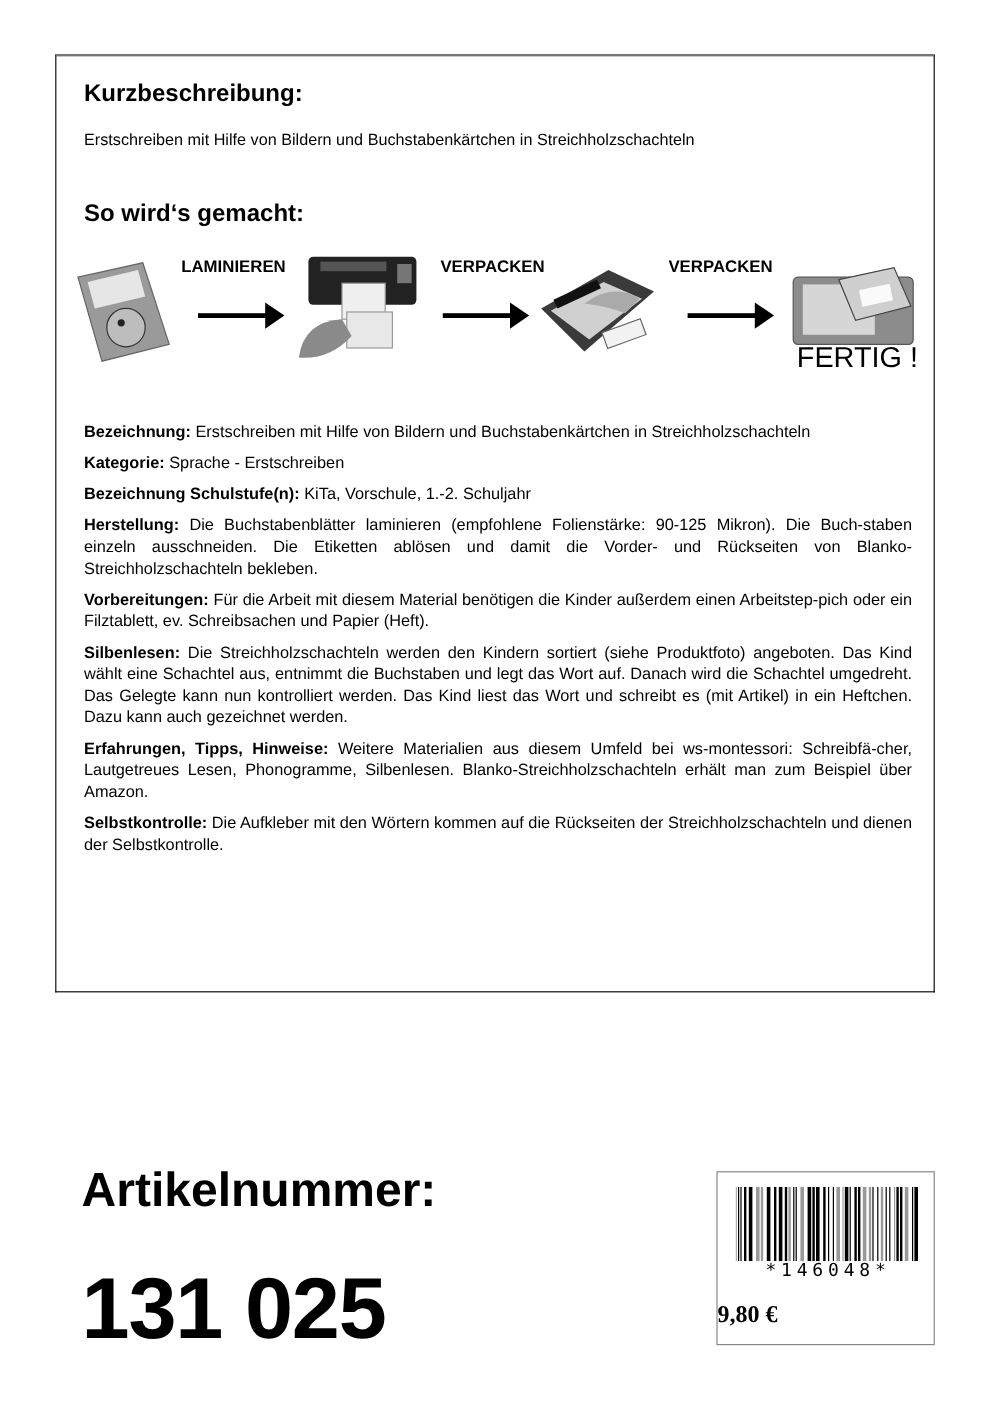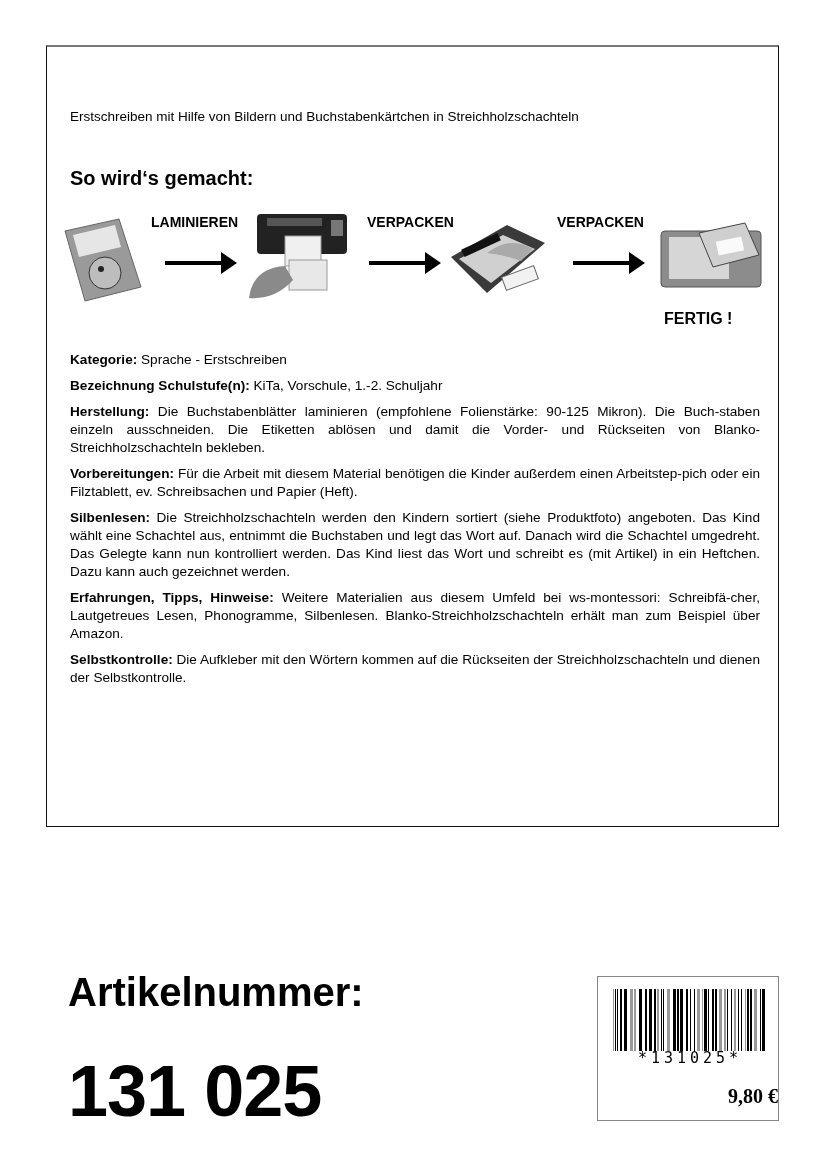--- a/index.html
+++ b/index.html
@@ -8,37 +8,38 @@
     .box { position: absolute; left: 46px; top: 45px; width: 733px; height: 782px;
            border: 1px solid #111; border-top: 2px solid #777; box-sizing: border-box; }
     .h2 { position: absolute; left: 23px; font-weight: bold; font-size: 20px; }
     .lead { position: absolute; left: 23px; top: 62px; font-size: 13.5px; }
     .steps { position: absolute; left: 0; top: 160px; width: 733px; height: 130px; }
     .step-label { position: absolute; font-weight: bold; font-size: 14px; }
     .arrow { position: absolute; height: 4px; background: #000; }
     .arrow::after { content: ""; position: absolute; right: -12px; top: -9px;
                     border-left: 16px solid #000; border-top: 11px solid transparent; border-bottom: 11px solid transparent; }
     .photo { position: absolute; }
-    .fertig { position: absolute; left: 617px; top: 103px; font-weight: bold; font-size: 16px; }
+    .fertig { position: absolute; left: 617px; top: 78px; font-weight: normal; font-size: 24px; }
     .details { position: absolute; left: 23px; top: 304px; width: 690px; font-size: 13.6px; line-height: 18px; }
     .details p { margin: 0 0 8px 0; text-align: justify; }
     .details b { font-weight: bold; }
     .artlabel { position: absolute; left: 68px; top: 970px; font-weight: bold; font-size: 40px; }
     .artnum { position: absolute; left: 68px; top: 1046px; font-weight: bold; font-size: 72px; letter-spacing: -1px; line-height: 90px; }
     .label-box { position: absolute; left: 597px; top: 976px; width: 182px; height: 145px;
                  border: 1px solid #888; box-sizing: border-box; background: #fff; }
     .barcode { position: absolute; left: 15px; top: 12px; width: 152px; height: 62px; }
     .barcode-text { position: absolute; left: 14px; top: 72px; width: 156px; font-family: "DejaVu Sans Mono", monospace;
                     font-size: 15px; letter-spacing: 4px; text-align: center; }
-    .price { position: absolute; left: 0; top: 114px; width: 180px; text-align: right; font-weight: bold; font-size: 20px; font-family: "Liberation Serif", serif; margin-top:-6px; }
+    .price { position: absolute; left: 0; top: 114px; width: 180px; text-align: left; font-weight: bold; font-size: 20px; font-family: "Liberation Serif", serif; margin-top:-6px; }
   </style>
 </head>
 <body>
 
 <div class="box">
+  <div class="h2" style="top:20px">Kurzbeschreibung:</div>
   <div class="lead">Erstschreiben mit Hilfe von Bildern und Buchstabenkärtchen in Streichholzschachteln</div>
   <div class="h2" style="top:120px">So wird‘s gemacht:</div>
 
   <div class="steps">
 
     <svg class="photo" style="left:16px;top:10px" width="80" height="85">
       <polygon points="2,14 56,2 78,70 22,84" fill="#9a9a9a" stroke="#666"></polygon>
       <polygon points="10,18 52,8 58,30 16,40" fill="#e6e6e6"></polygon>
       <circle cx="42" cy="56" r="16" fill="#bdbdbd" stroke="#333"></circle>
       <circle cx="38" cy="52" r="3" fill="#222"></circle>
@@ -70,20 +71,21 @@
     <svg class="photo" style="left:612px;top:12px" width="104" height="72">
       <rect x="2" y="12" width="100" height="56" rx="4" fill="#8c8c8c" stroke="#555"></rect>
       <rect x="10" y="18" width="60" height="42" fill="#d6d6d6"></rect>
       <polygon points="40,14 86,4 100,36 54,48" fill="#cfcfcf" stroke="#444"></polygon>
       <rect x="58" y="20" width="26" height="14" transform="rotate(-12 71 27)" fill="#fafafa"></rect>
     </svg>
     <div class="fertig">FERTIG !</div>
   </div>
 
   <div class="details">
+    <p><b>Bezeichnung:</b> <span>Erstschreiben mit Hilfe von Bildern und Buchstabenkärtchen in Streichholzschachteln</span></p>
     <p><b>Kategorie:</b> <span>Sprache - Erstschreiben</span></p>
     <p><b>Bezeichnung Schulstufe(n):</b> <span>KiTa, Vorschule, 1.-2. Schuljahr</span></p>
     <p><b>Herstellung:</b> <span>Die Buchstabenblätter laminieren (empfohlene Folienstärke: 90-125 Mikron). Die Buch-staben einzeln ausschneiden. Die Etiketten ablösen und damit die Vorder- und Rückseiten von Blanko-Streichholzschachteln bekleben.</span></p>
     <p><b>Vorbereitungen:</b> <span>Für die Arbeit mit diesem Material benötigen die Kinder außerdem einen Arbeitstep-pich oder ein Filztablett, ev. Schreibsachen und Papier (Heft).</span></p>
     <p><b>Silbenlesen:</b> <span>Die Streichholzschachteln werden den Kindern sortiert (siehe Produktfoto) angeboten. Das Kind wählt eine Schachtel aus, entnimmt die Buchstaben und legt das Wort auf. Danach wird die Schachtel umgedreht. Das Gelegte kann nun kontrolliert werden. Das Kind liest das Wort und schreibt es (mit Artikel) in ein Heftchen. Dazu kann auch gezeichnet werden.</span></p>
     <p><b>Erfahrungen, Tipps, Hinweise:</b> <span>Weitere Materialien aus diesem Umfeld bei ws-montessori: Schreibfä-cher, Lautgetreues Lesen, Phonogramme, Silbenlesen. Blanko-Streichholzschachteln erhält man zum Beispiel über Amazon.</span></p>
     <p><b>Selbstkontrolle:</b> <span>Die Aufkleber mit den Wörtern kommen auf die Rückseiten der Streichholzschachteln und dienen der Selbstkontrolle.</span></p>
   </div>
 </div>
 
@@ -126,15 +128,15 @@
       <rect x="121" y="0" width="2" height="62" fill="#999"></rect>
       <rect x="125" y="0" width="1" height="62" fill="#000"></rect>
       <rect x="128" y="0" width="1" height="62" fill="#000"></rect>
       <rect x="132" y="0" width="1" height="62" fill="#999"></rect>
       <rect x="134" y="0" width="2" height="62" fill="#000"></rect>
       <rect x="137" y="0" width="2" height="62" fill="#000"></rect>
       <rect x="141" y="0" width="3" height="62" fill="#999"></rect>
       <rect x="147" y="0" width="1" height="62" fill="#000"></rect>
       <rect x="149" y="0" width="3" height="62" fill="#000"></rect>
     </svg>
-  <div class="barcode-text">*131025*</div>
+  <div class="barcode-text">*146048*</div>
   <div class="price">9,80 €</div>
 </div>
 
 </body></html>

